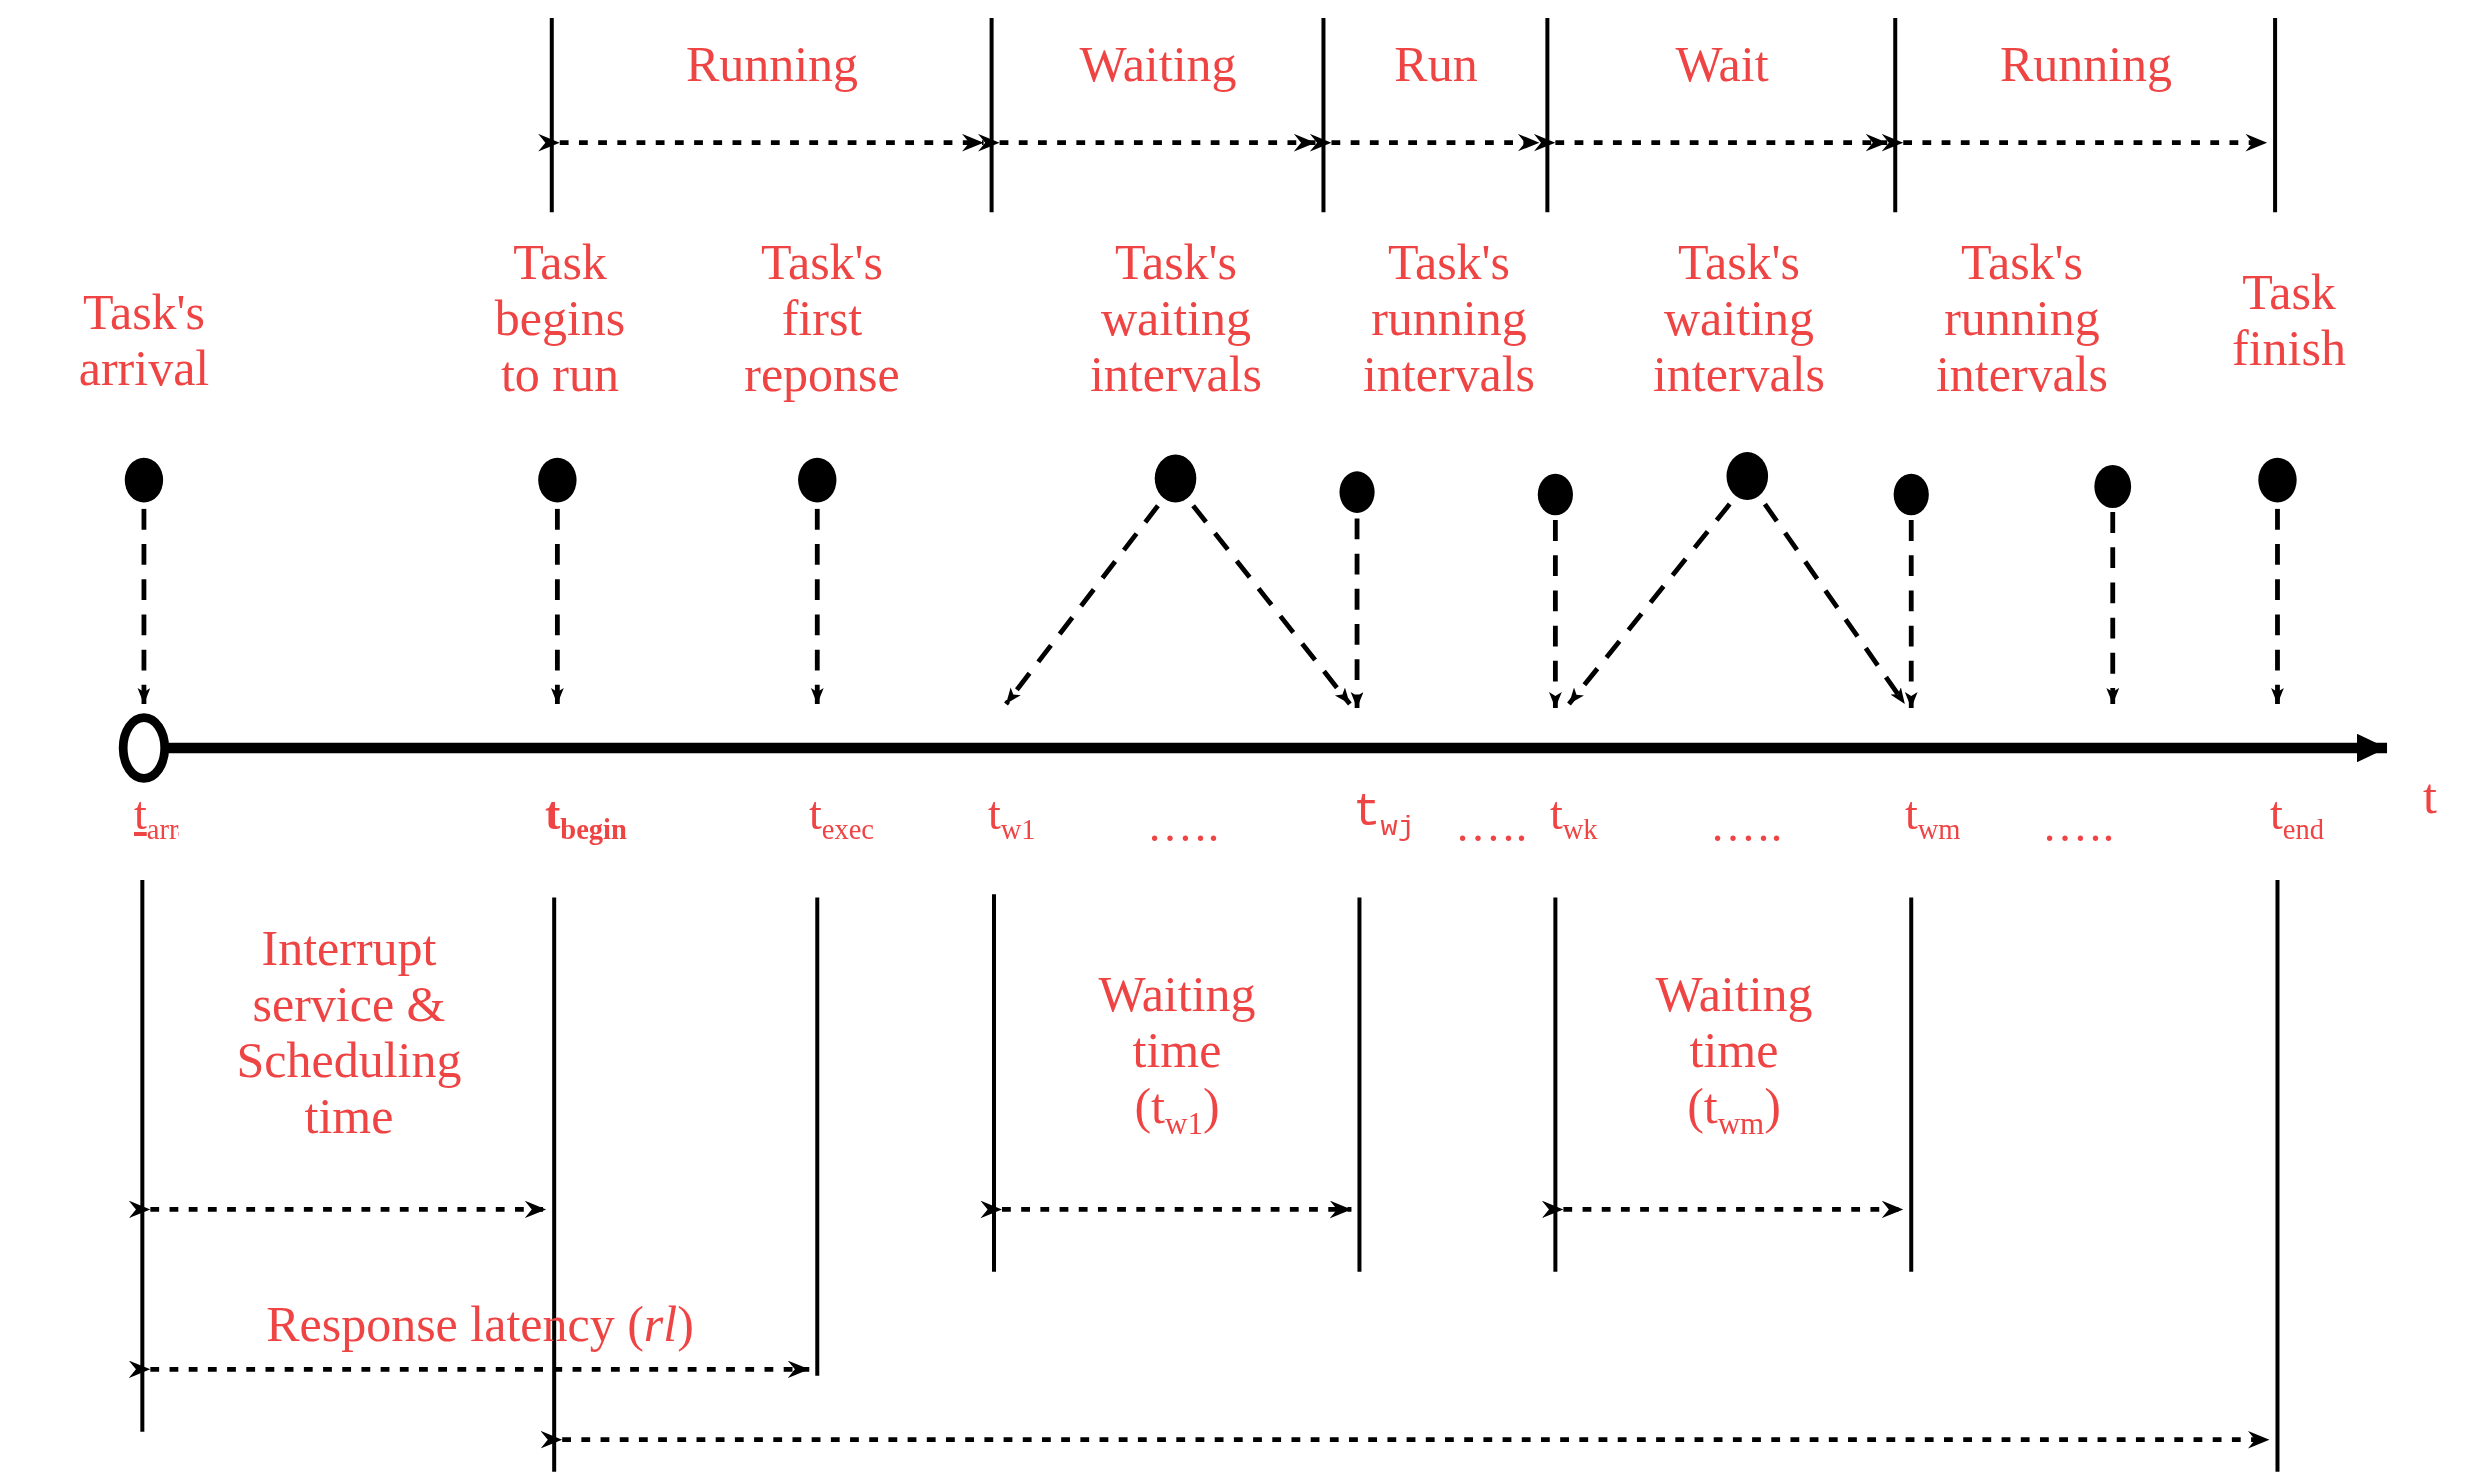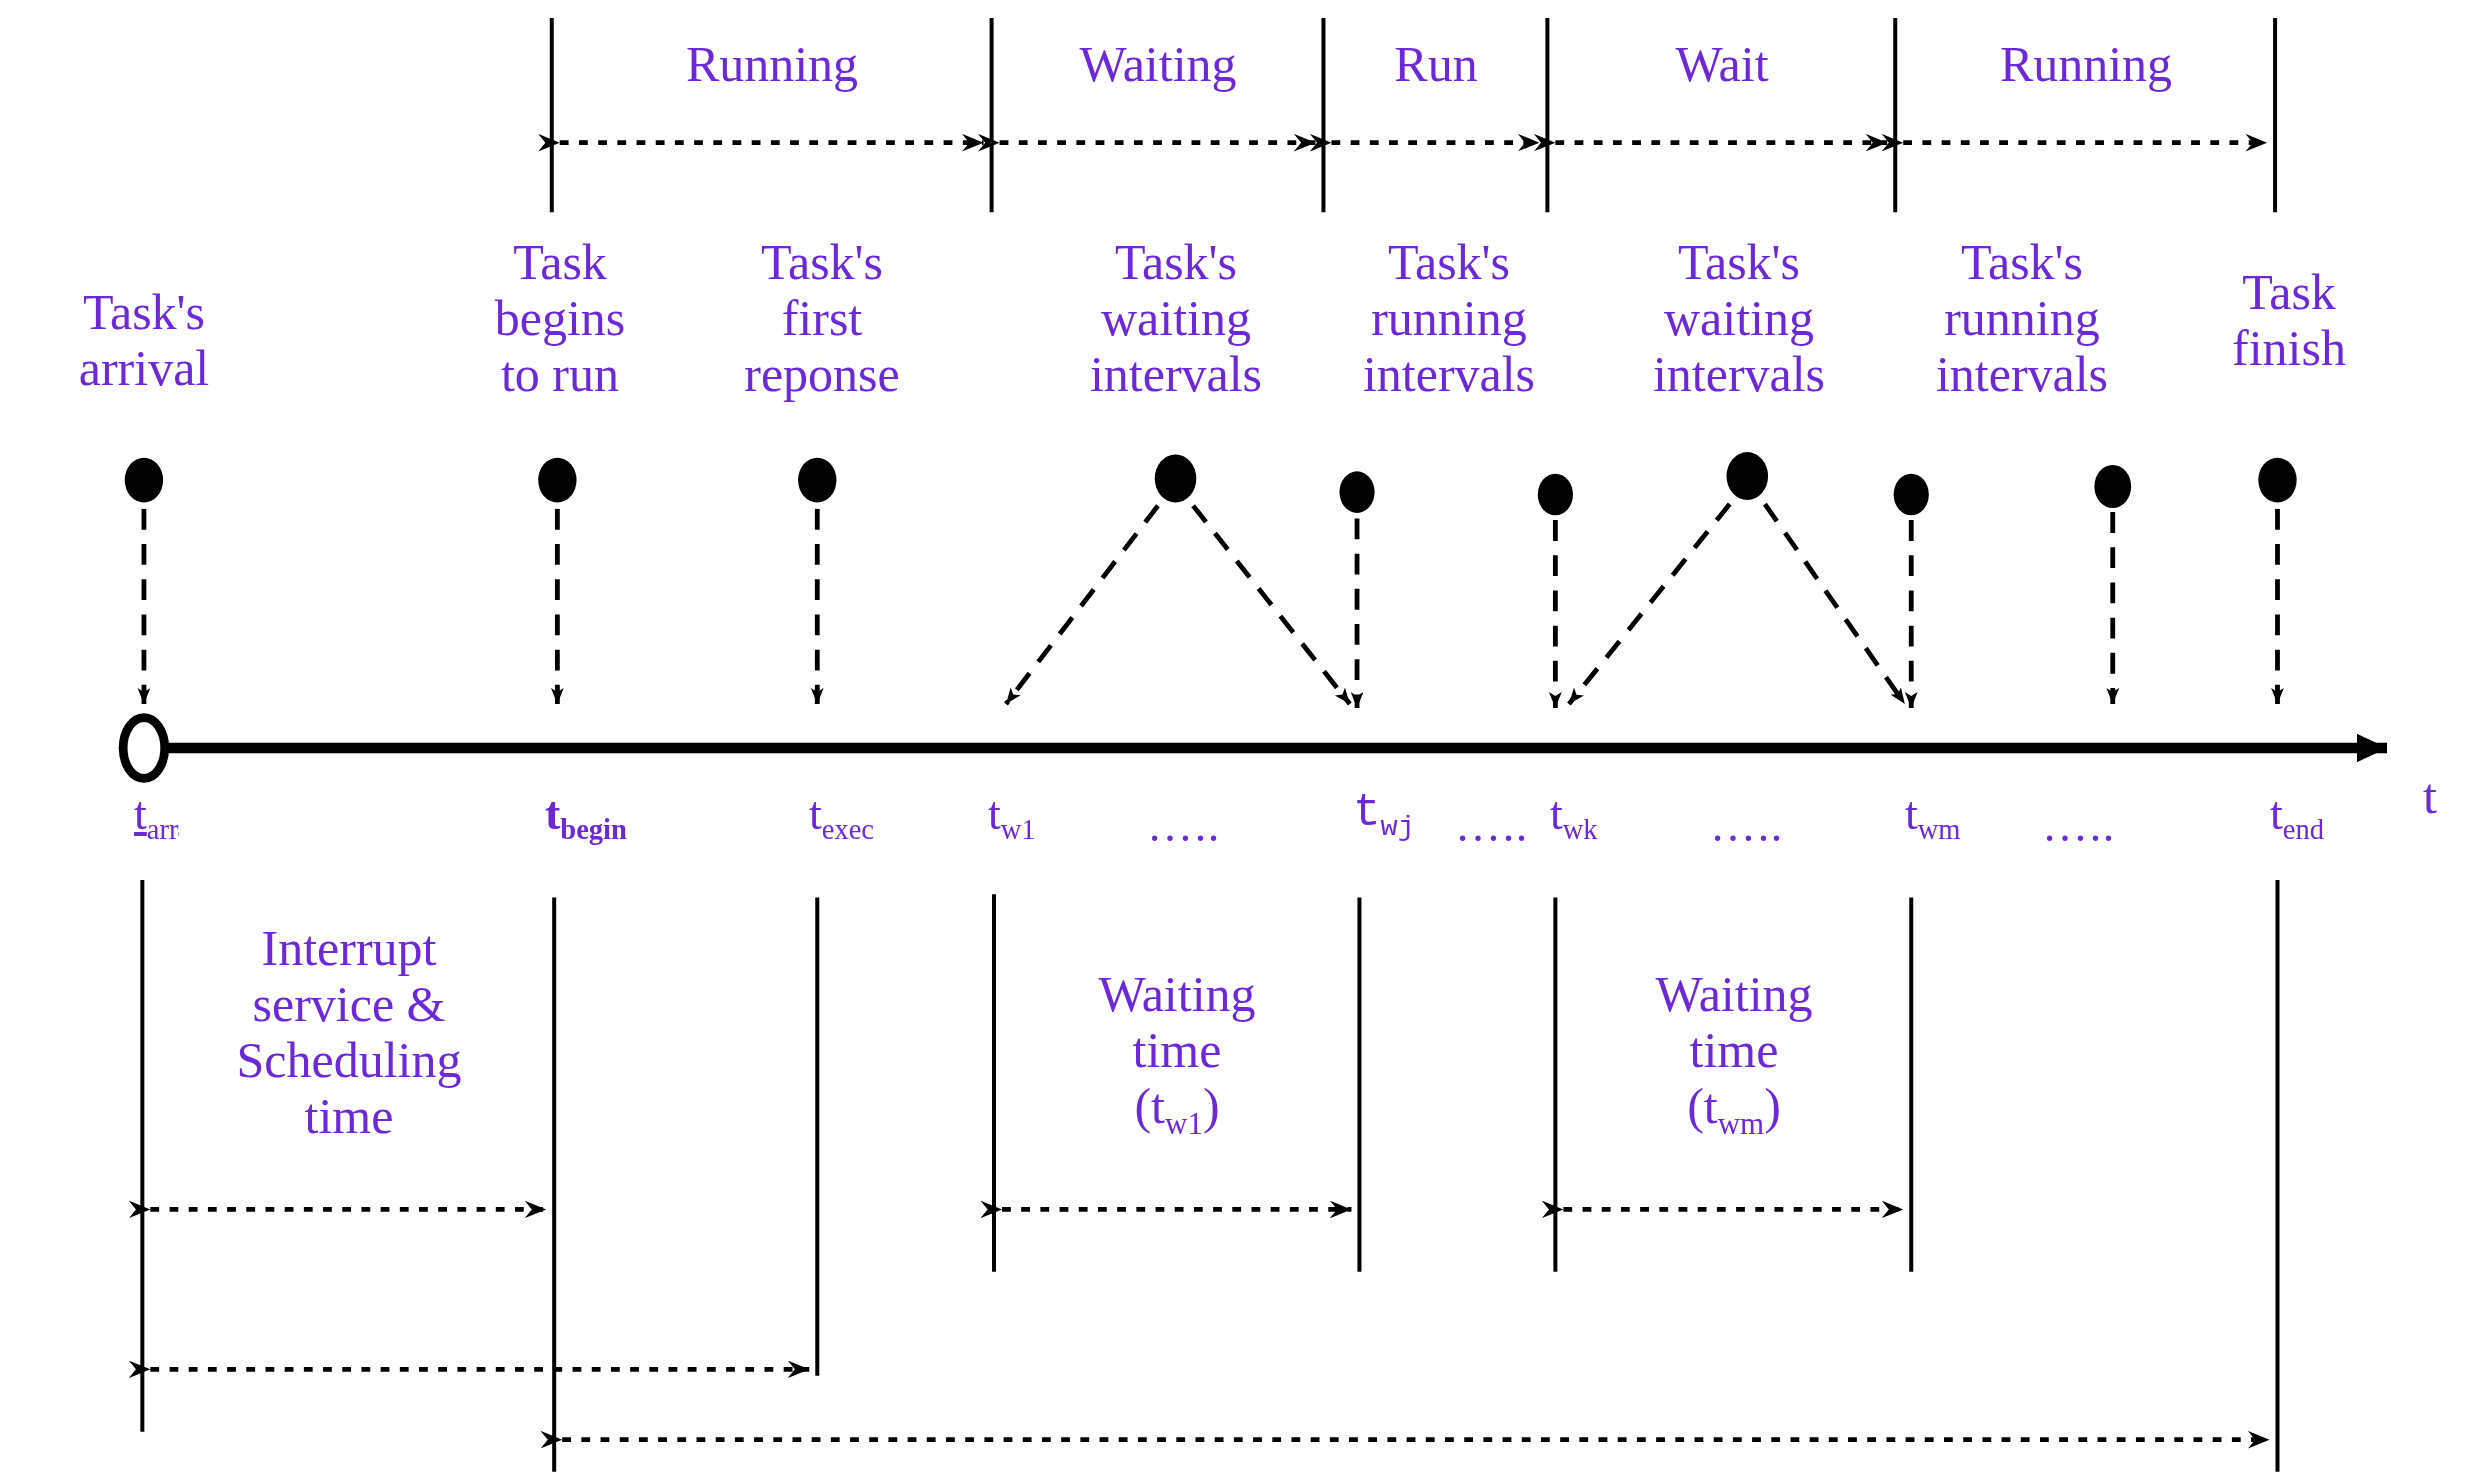--- a/index.html
+++ b/index.html
@@ -1,19 +1,19 @@
 <!DOCTYPE html>
 <html style="font-size:12.8px"><head>
 <meta charset="utf-8">
 <style>
   html,body{margin:0;padding:0;background:#ffffff;}
   body{font-family:"Liberation Serif","DejaVu Serif",serif;color:#000;}
   #stage{position:relative;width:2487px;height:1480px;background:#fff;overflow:hidden;}
   #svg-layer{position:absolute;left:0;top:0;width:2487px;height:1480px;}
-  .txt{position:absolute;white-space:pre;line-height:1.12;color:#6d28d9;}
+  .txt{position:absolute;white-space:pre;line-height:1.12;color:#ef4444;}
   .phase{font-size:50px;text-align:center;}
   .evt{font-size:50px;text-align:center;}
   .tick{font-size:46px;}
   .tick sub{font-size:0.62em;}
   .ann{font-size:50px;text-align:center;}
   .ann sub{font-size:0.62em;}
   .axislbl{font-size:50px;}
   .dots{font-size:46px;letter-spacing:1.6px;}
   .ital{font-style:italic;}
   .ctr{transform:translateX(-50%);}
@@ -175,16 +175,17 @@
 time</div>
 
   <div class="txt ann ctr" style="left:1177px;top:966px;width:336px;"><span style="white-space:pre-line;">Waiting
 time
 (t</span><sub>w1</sub><span>)</span></div>
 
   <div class="txt ann ctr" style="left:1734px;top:966px;width:336px;"><span style="white-space:pre-line;">Waiting
 time
 (t</span><sub>wm</sub><span>)</span></div>
 
+  <div class="txt ann ctr" style="left:480px;top:1296px;width:784px;"><span>Response latency (</span><span class="ital">rl</span><span>)</span></div>
 
 
 </div>
 
 
 </body></html>

